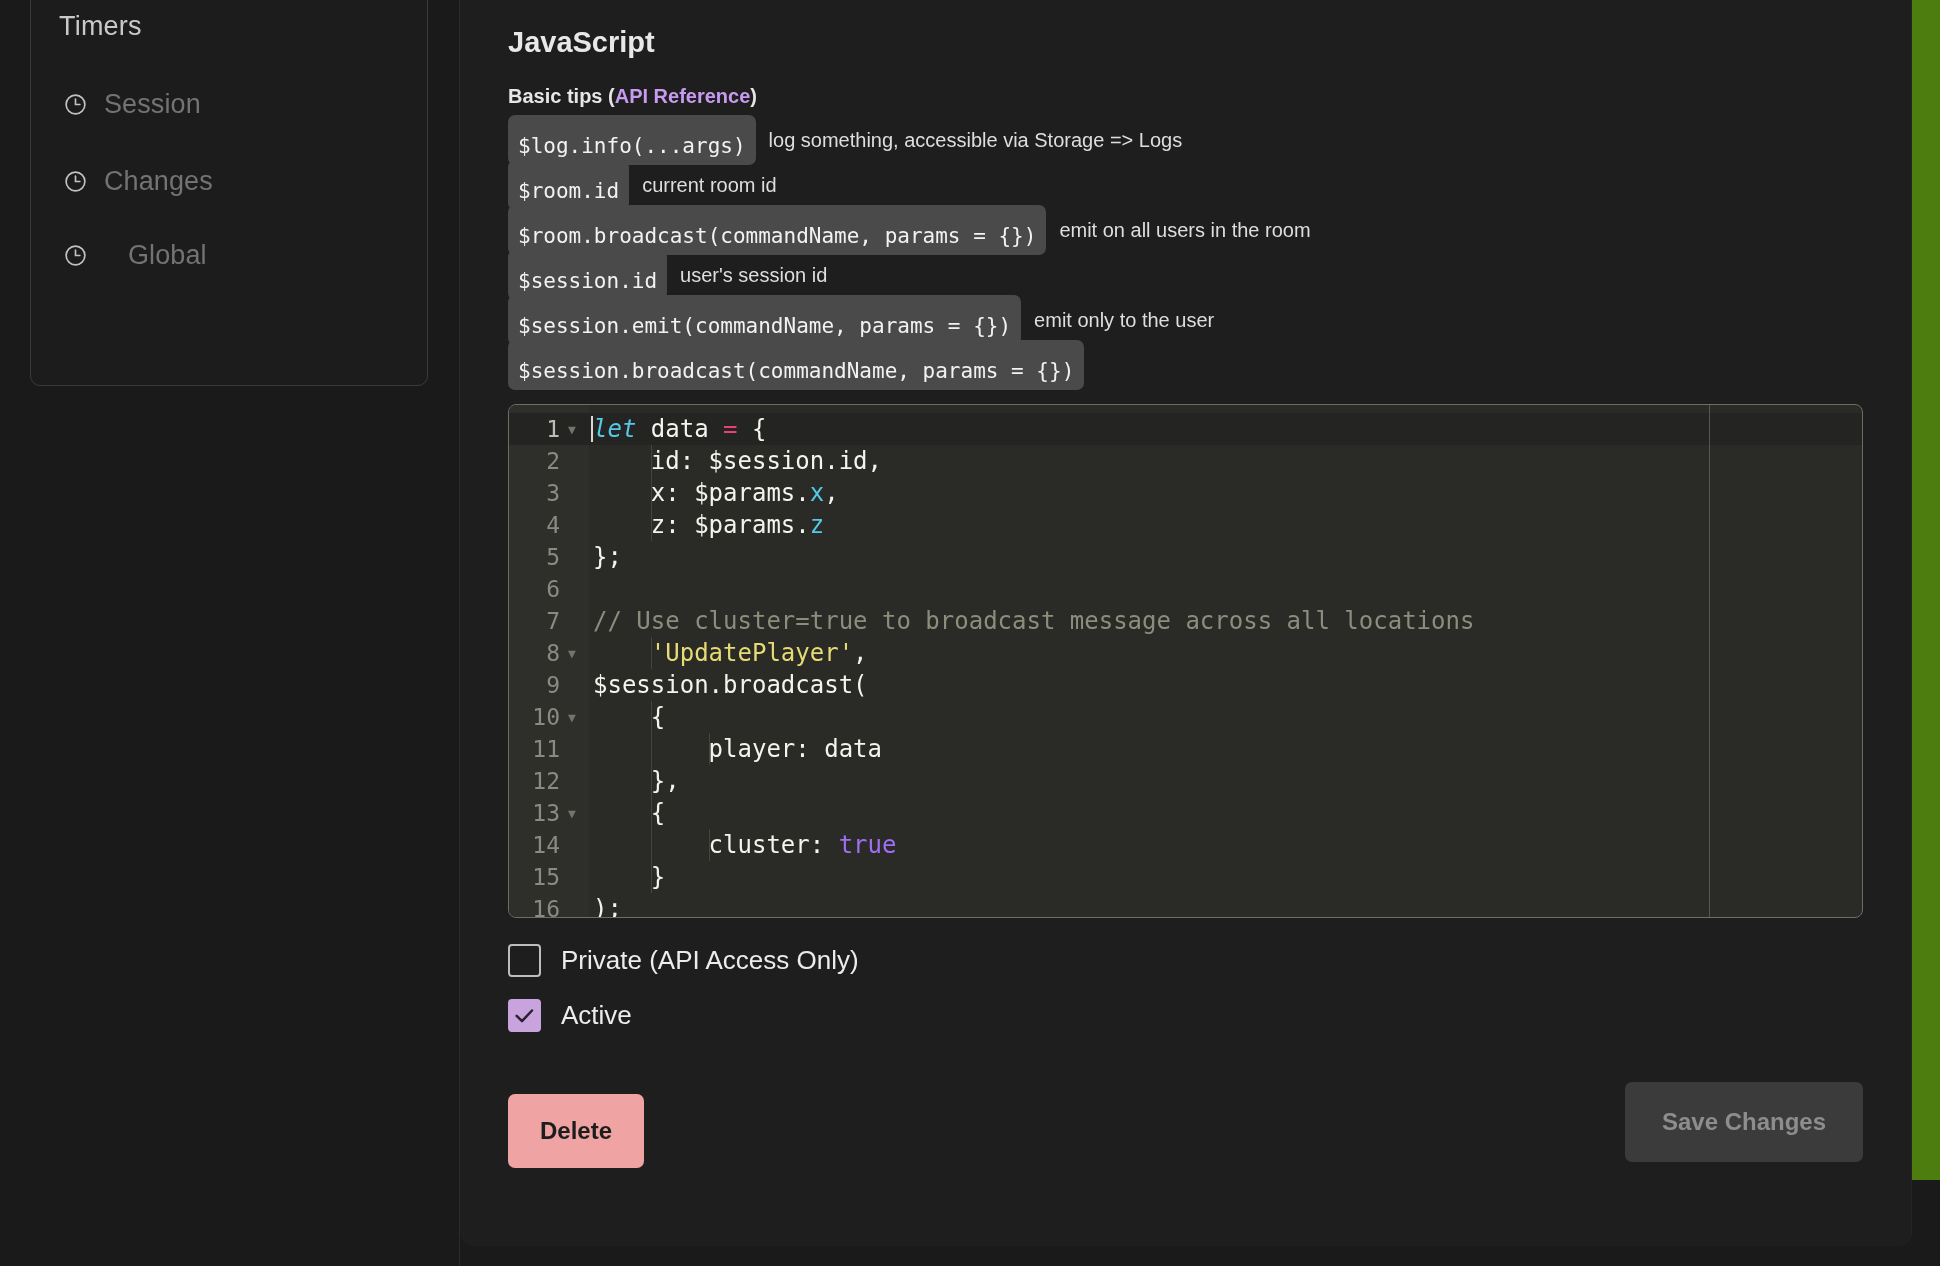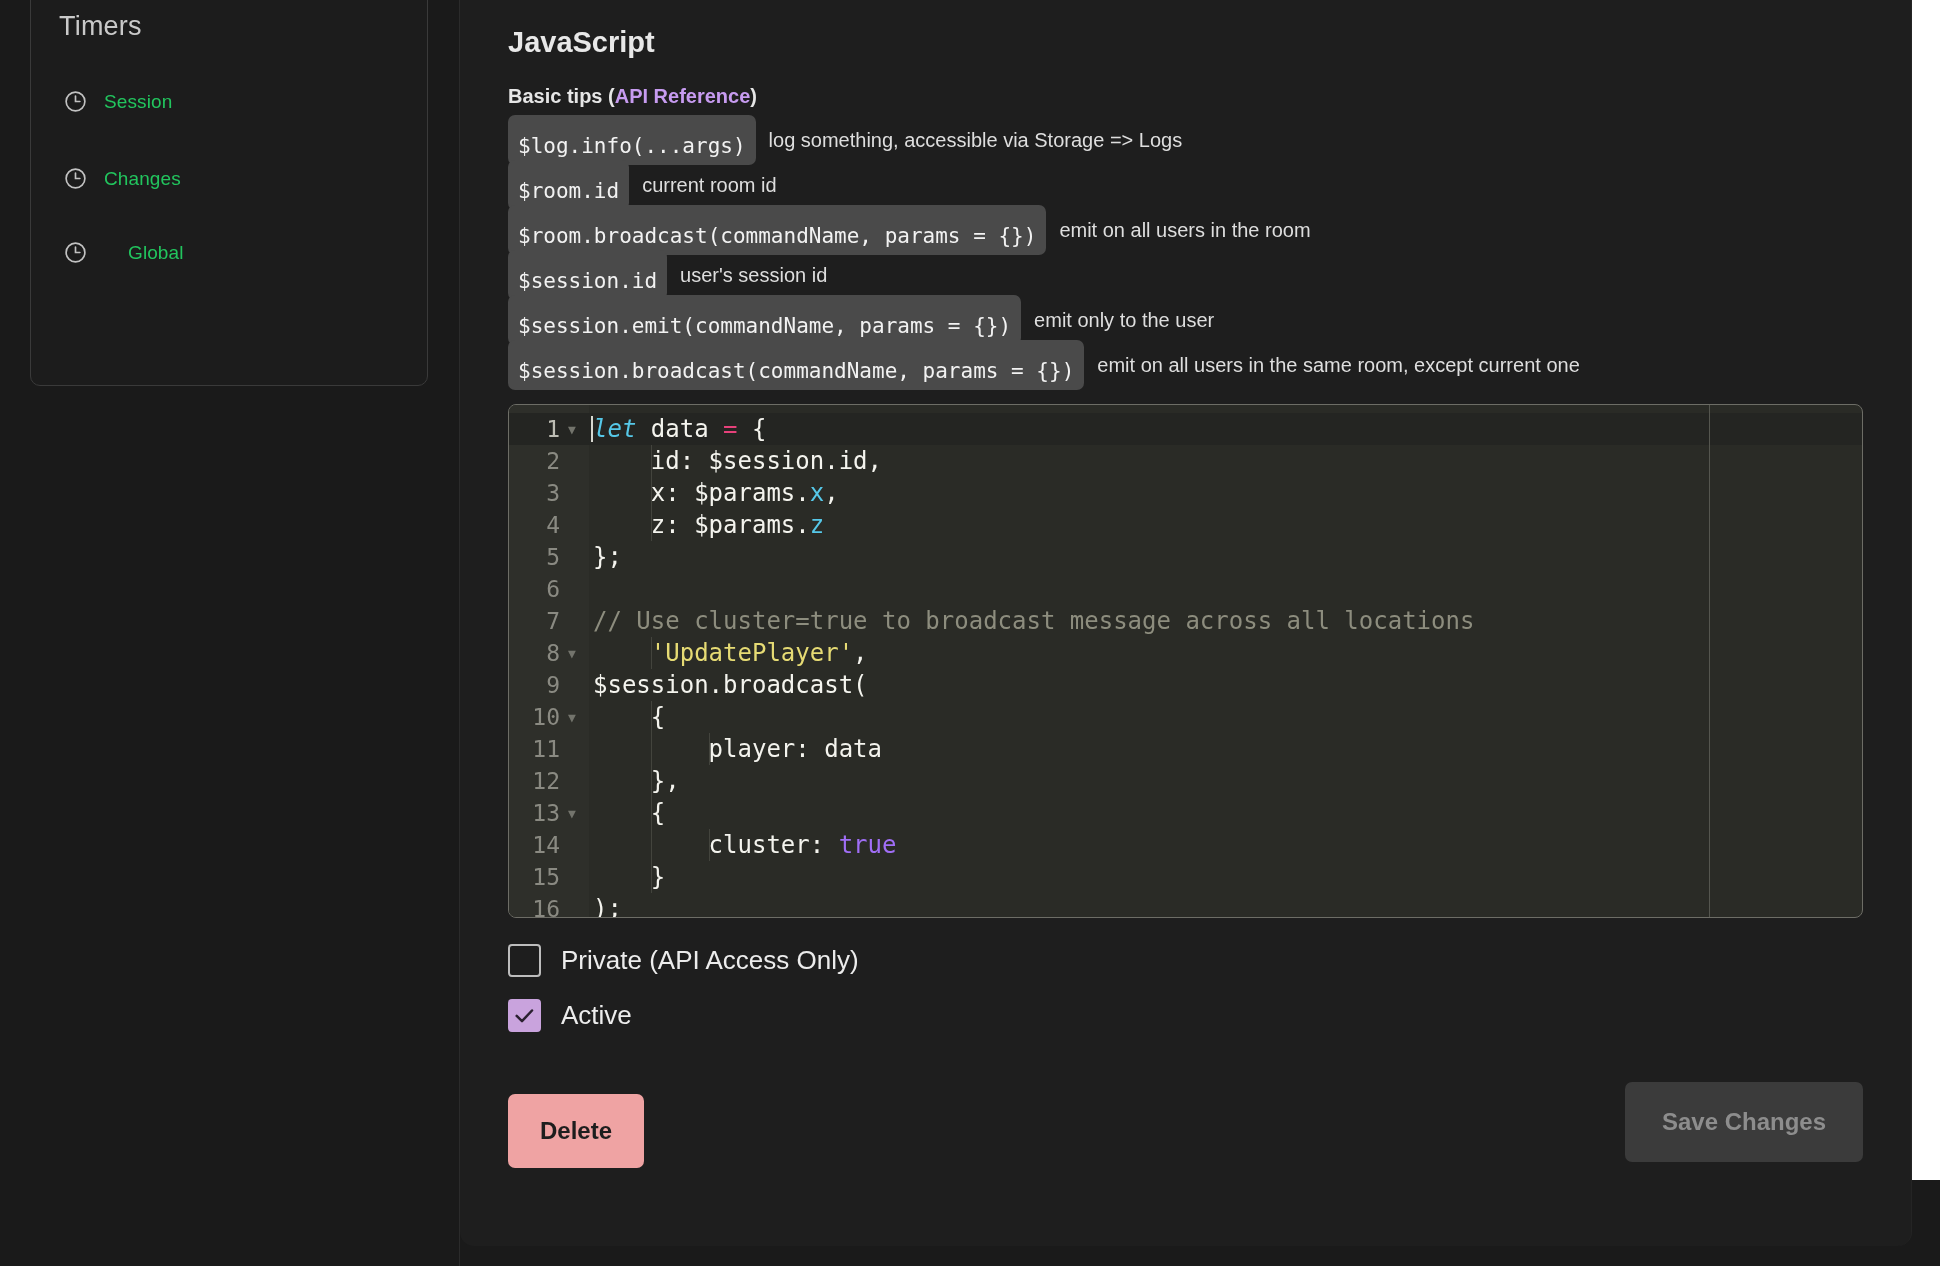--- a/index.html
+++ b/index.html
@@ -60,31 +60,31 @@
     padding: 4px 6px;
     border-radius: 6px;
   }
   .timer-item.i0 { top: 128px; }
   .timer-item.i1 { top: 205px; }
   .timer-item.i2 { top: 279px; gap: 40px; }
 
   .clock-icon { width: 25px; height: 25px; display: block; flex: 0 0 25px; }
 
   .timer-label {
-    font-size: 19px;
-    color: #22c55e;
+    font-size: 27px;
+    color: #737373;
     letter-spacing: .1px;
   }
 
   
   .main {
     position: relative;
     flex: 1 1 auto;
     height: 1180px;
-    background: #ffffff;
+    background: #4d7c0f;
   }
 
   .panel {
     position: absolute;
     left: 0px;
     top: -20px;
     width: 1452px;
     height: 1266px;
     background: #1e1e1e;
     border-bottom-left-radius: 14px;
@@ -365,21 +365,20 @@
         <div class="tip-row">
           <code class="code-chip">$session.id</code>
           <span class="tip-desc">user's session id</span>
         </div>
         <div class="tip-row">
           <code class="code-chip">$session.emit(commandName, params = {})</code>
           <span class="tip-desc">emit only to the user</span>
         </div>
         <div class="tip-row">
           <code class="code-chip">$session.broadcast(commandName, params = {})</code>
-          <span class="tip-desc">emit on all users in the same room, except current one</span>
         </div>
       </div>
 
       <div class="editor">
         <div class="gutter" id="gutter">
             <div class="gutter-line active">
               <span class="num">1</span>
               <span class="fold">▼</span>
             </div>
             <div class="gutter-line">

